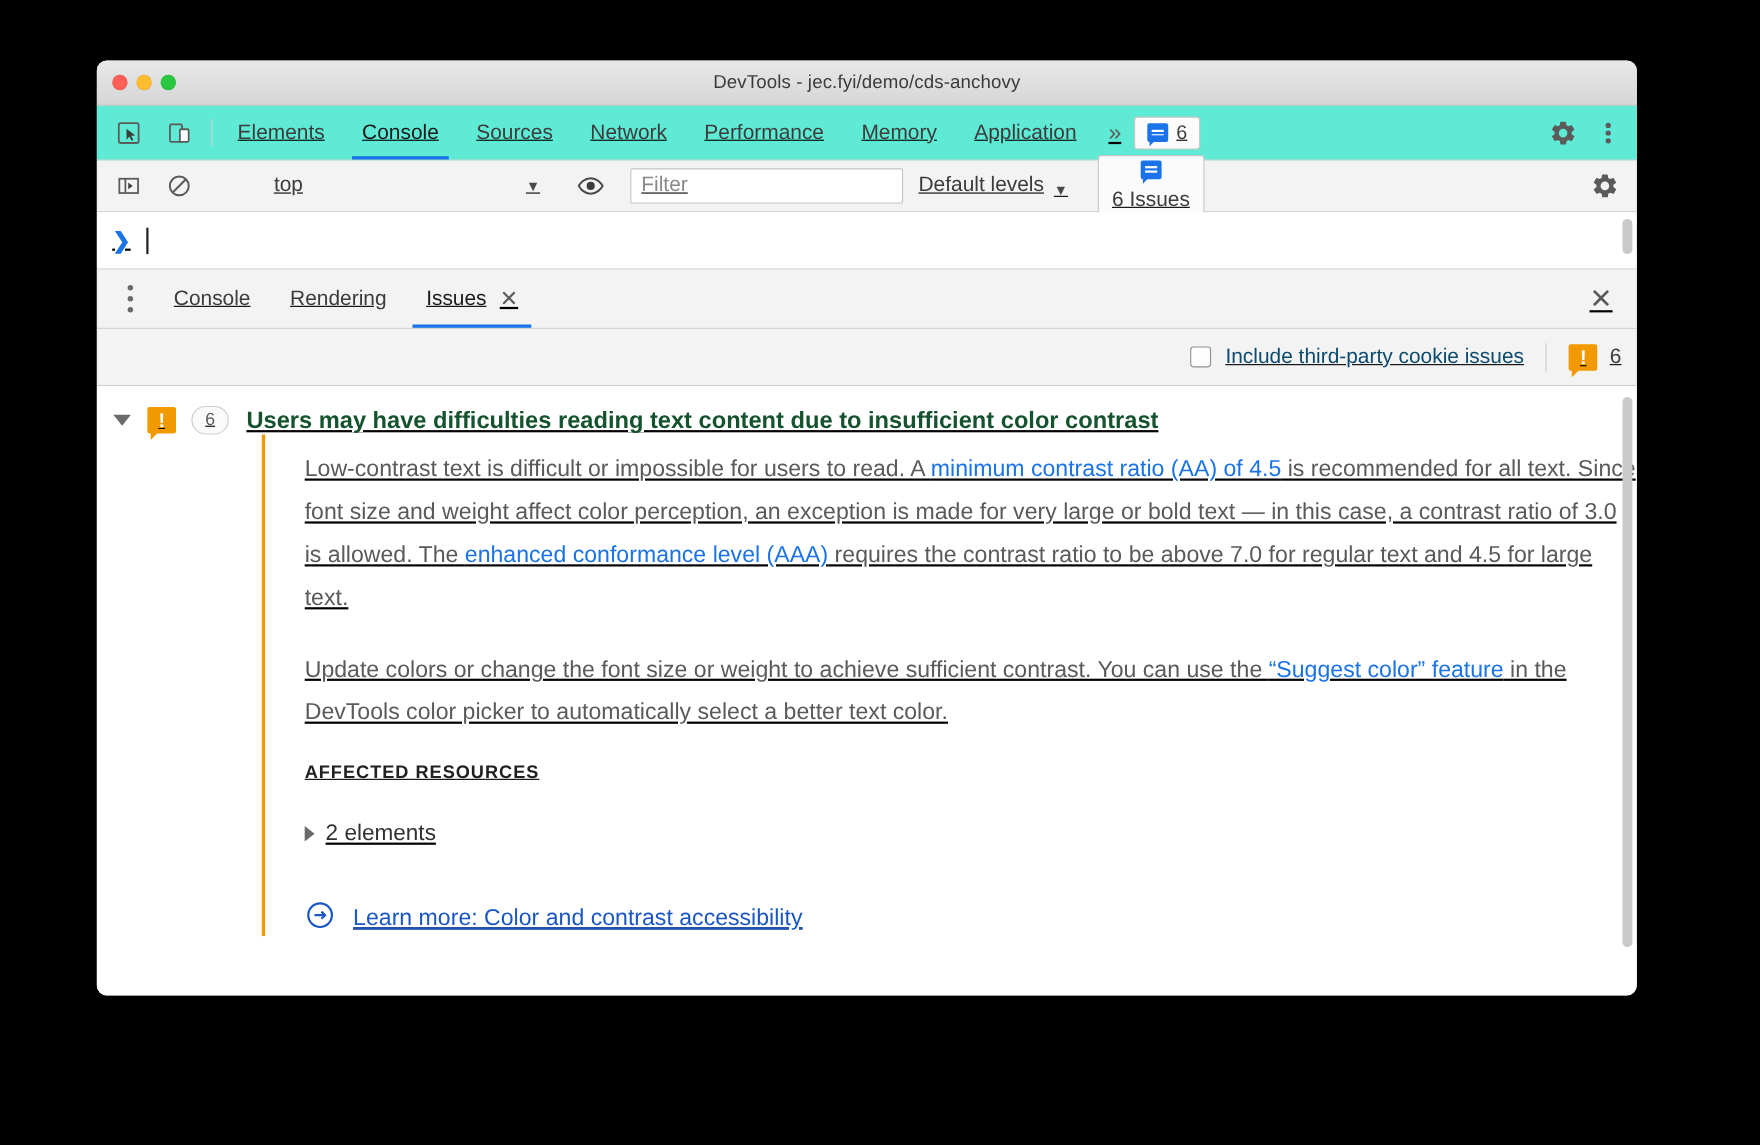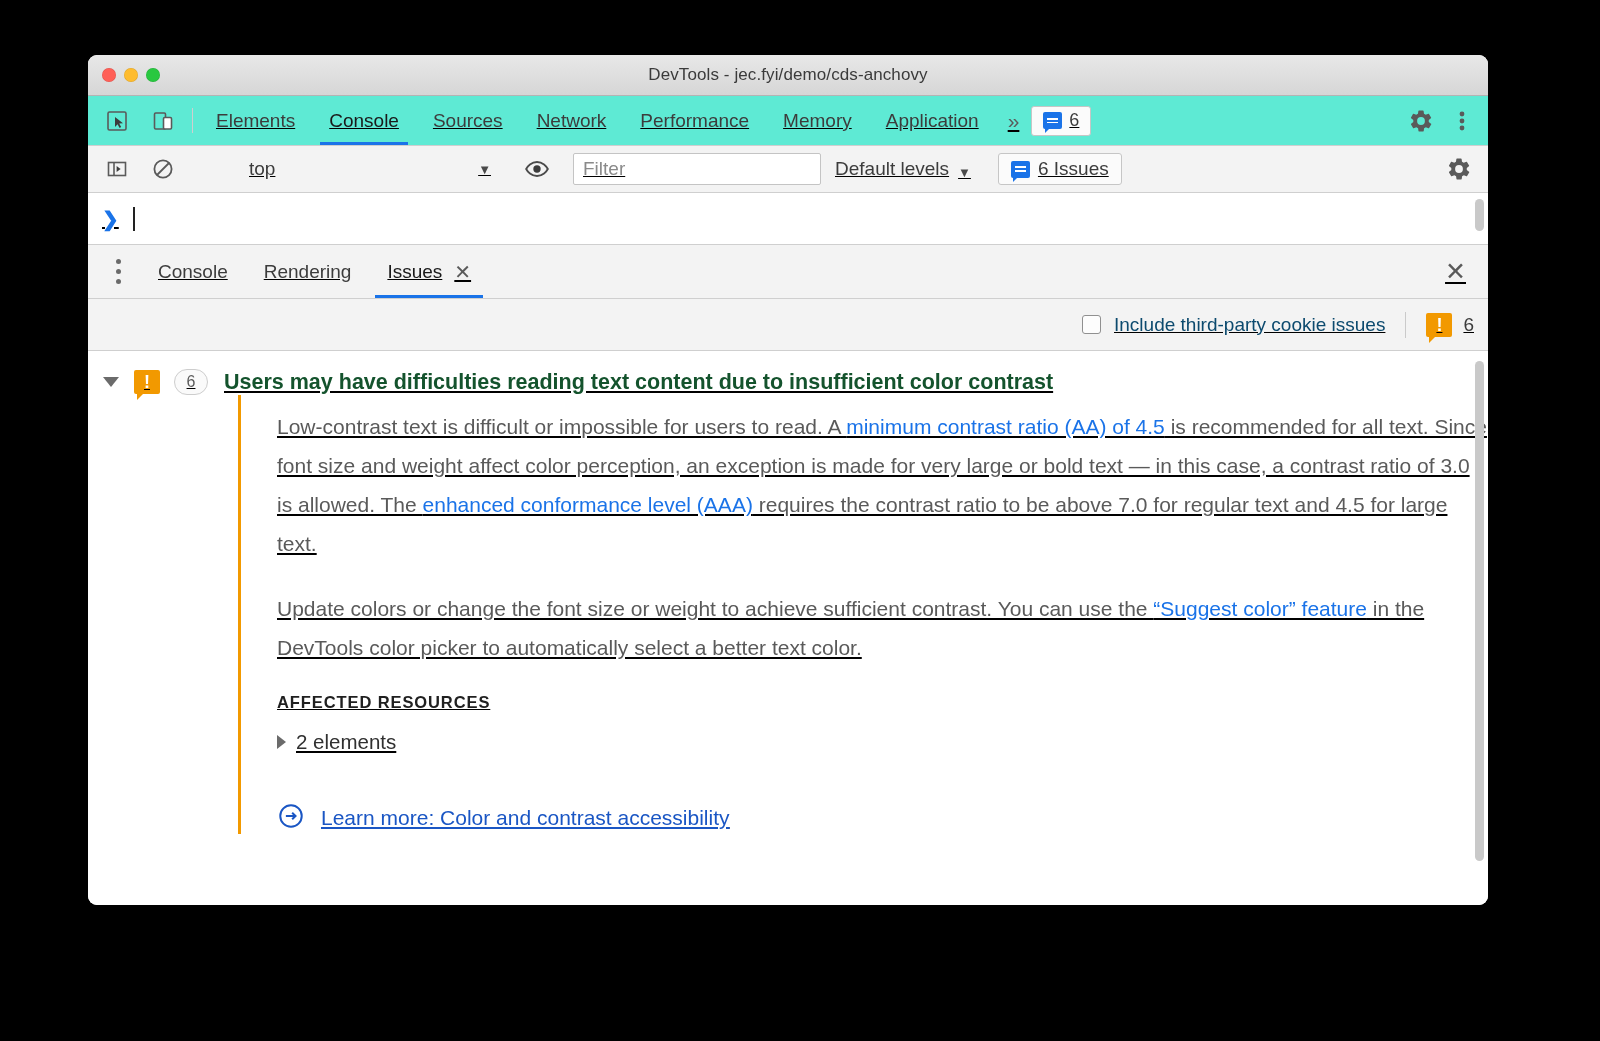--- a/index.html
+++ b/index.html
@@ -96,21 +96,21 @@
     display: flex; align-items: center; padding: 0 9px;
     font-size: 19px; color: #8a8a8a;
   }
   .levels {
     display: flex; align-items: flex-end; gap: 9px;
     padding: 0 14px; font-size: 19px; color: #3c3c3c; white-space: nowrap;
   }
   .issues-btn {
     display: flex; align-items: center; gap: 8px;
     border: 1px solid #c6c6c6; border-radius: 3px; background: #fbfbfb;
-    padding: 4px 12px; font-size: 19px; color: #3c3c3c; white-space: nowrap;
+    padding: 4px 12px; font-size: 19px; color: #3c3c3c; white-space: nowrap; flex-direction: column;
   }
 
   
   .prompt {
     height: 52px; flex: 0 0 52px;
     background: #fff; border-bottom: 1px solid #cfcfcf;
     display: flex; align-items: center; padding-left: 14px;
     position: relative;
   }
   .prompt-chev { color: #1a73e8; font-size: 20px; font-weight: bold; margin-right: 14px; }
@@ -188,21 +188,21 @@
     border-left: 3px solid #f29900;
     padding: 12px 0 0 36px;
     max-width: 1268px;
   }
   .para {
     font-size: 21px; line-height: 1.86; color: #5a5a5a; margin-bottom: 26px;
   }
   .lnk { color: #1a73e8; }
   .affhdr {
     font-size: 16.5px; font-weight: bold; color: #202020;
-    letter-spacing: .9px; margin: 12px 0 18px 0;
+    letter-spacing: .9px; margin: 12px 0 34px 0;
   }
   .affrow { display: flex; align-items: center; gap: 10px; font-size: 20.5px; color: #303030; }
   .tri-right {
     display: inline-block;
     border-top: 7px solid transparent; border-bottom: 7px solid transparent;
     border-left: 9px solid #6b6b6b;
   }
   .learnrow { display: flex; align-items: center; gap: 16px; margin-top: 48px; }
   .learnlink {
     font-size: 21px; color: #1a56c4; text-decoration: underline;

